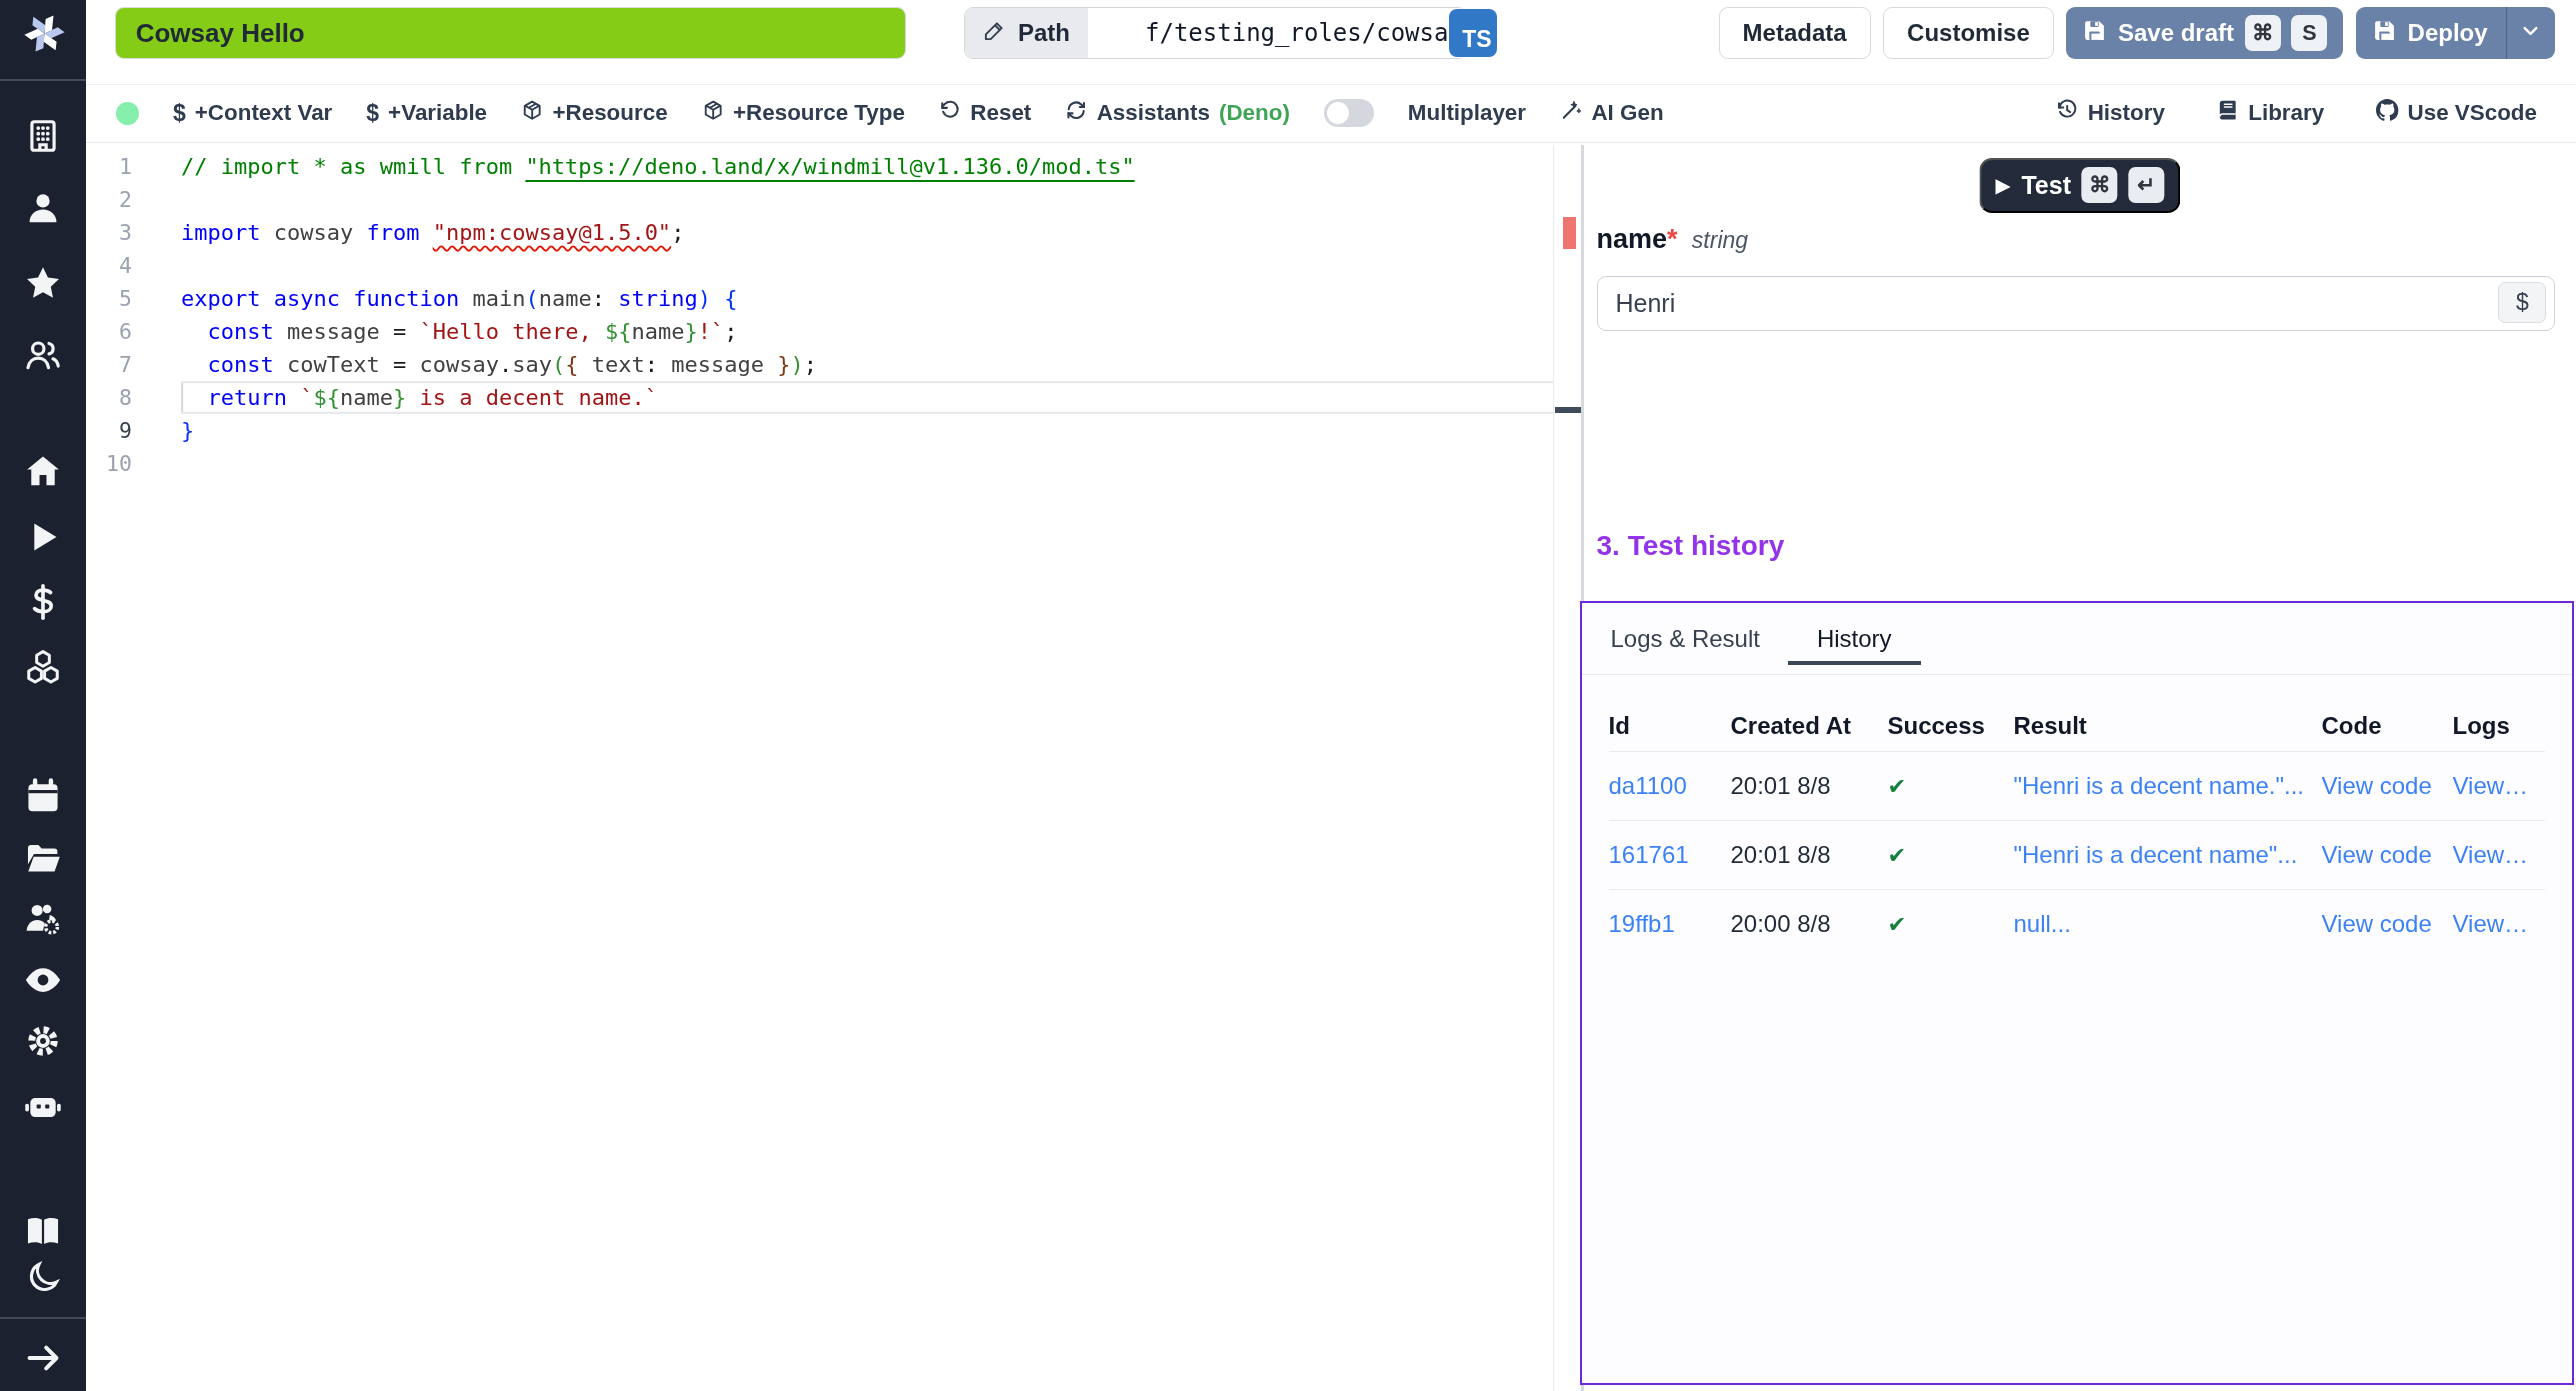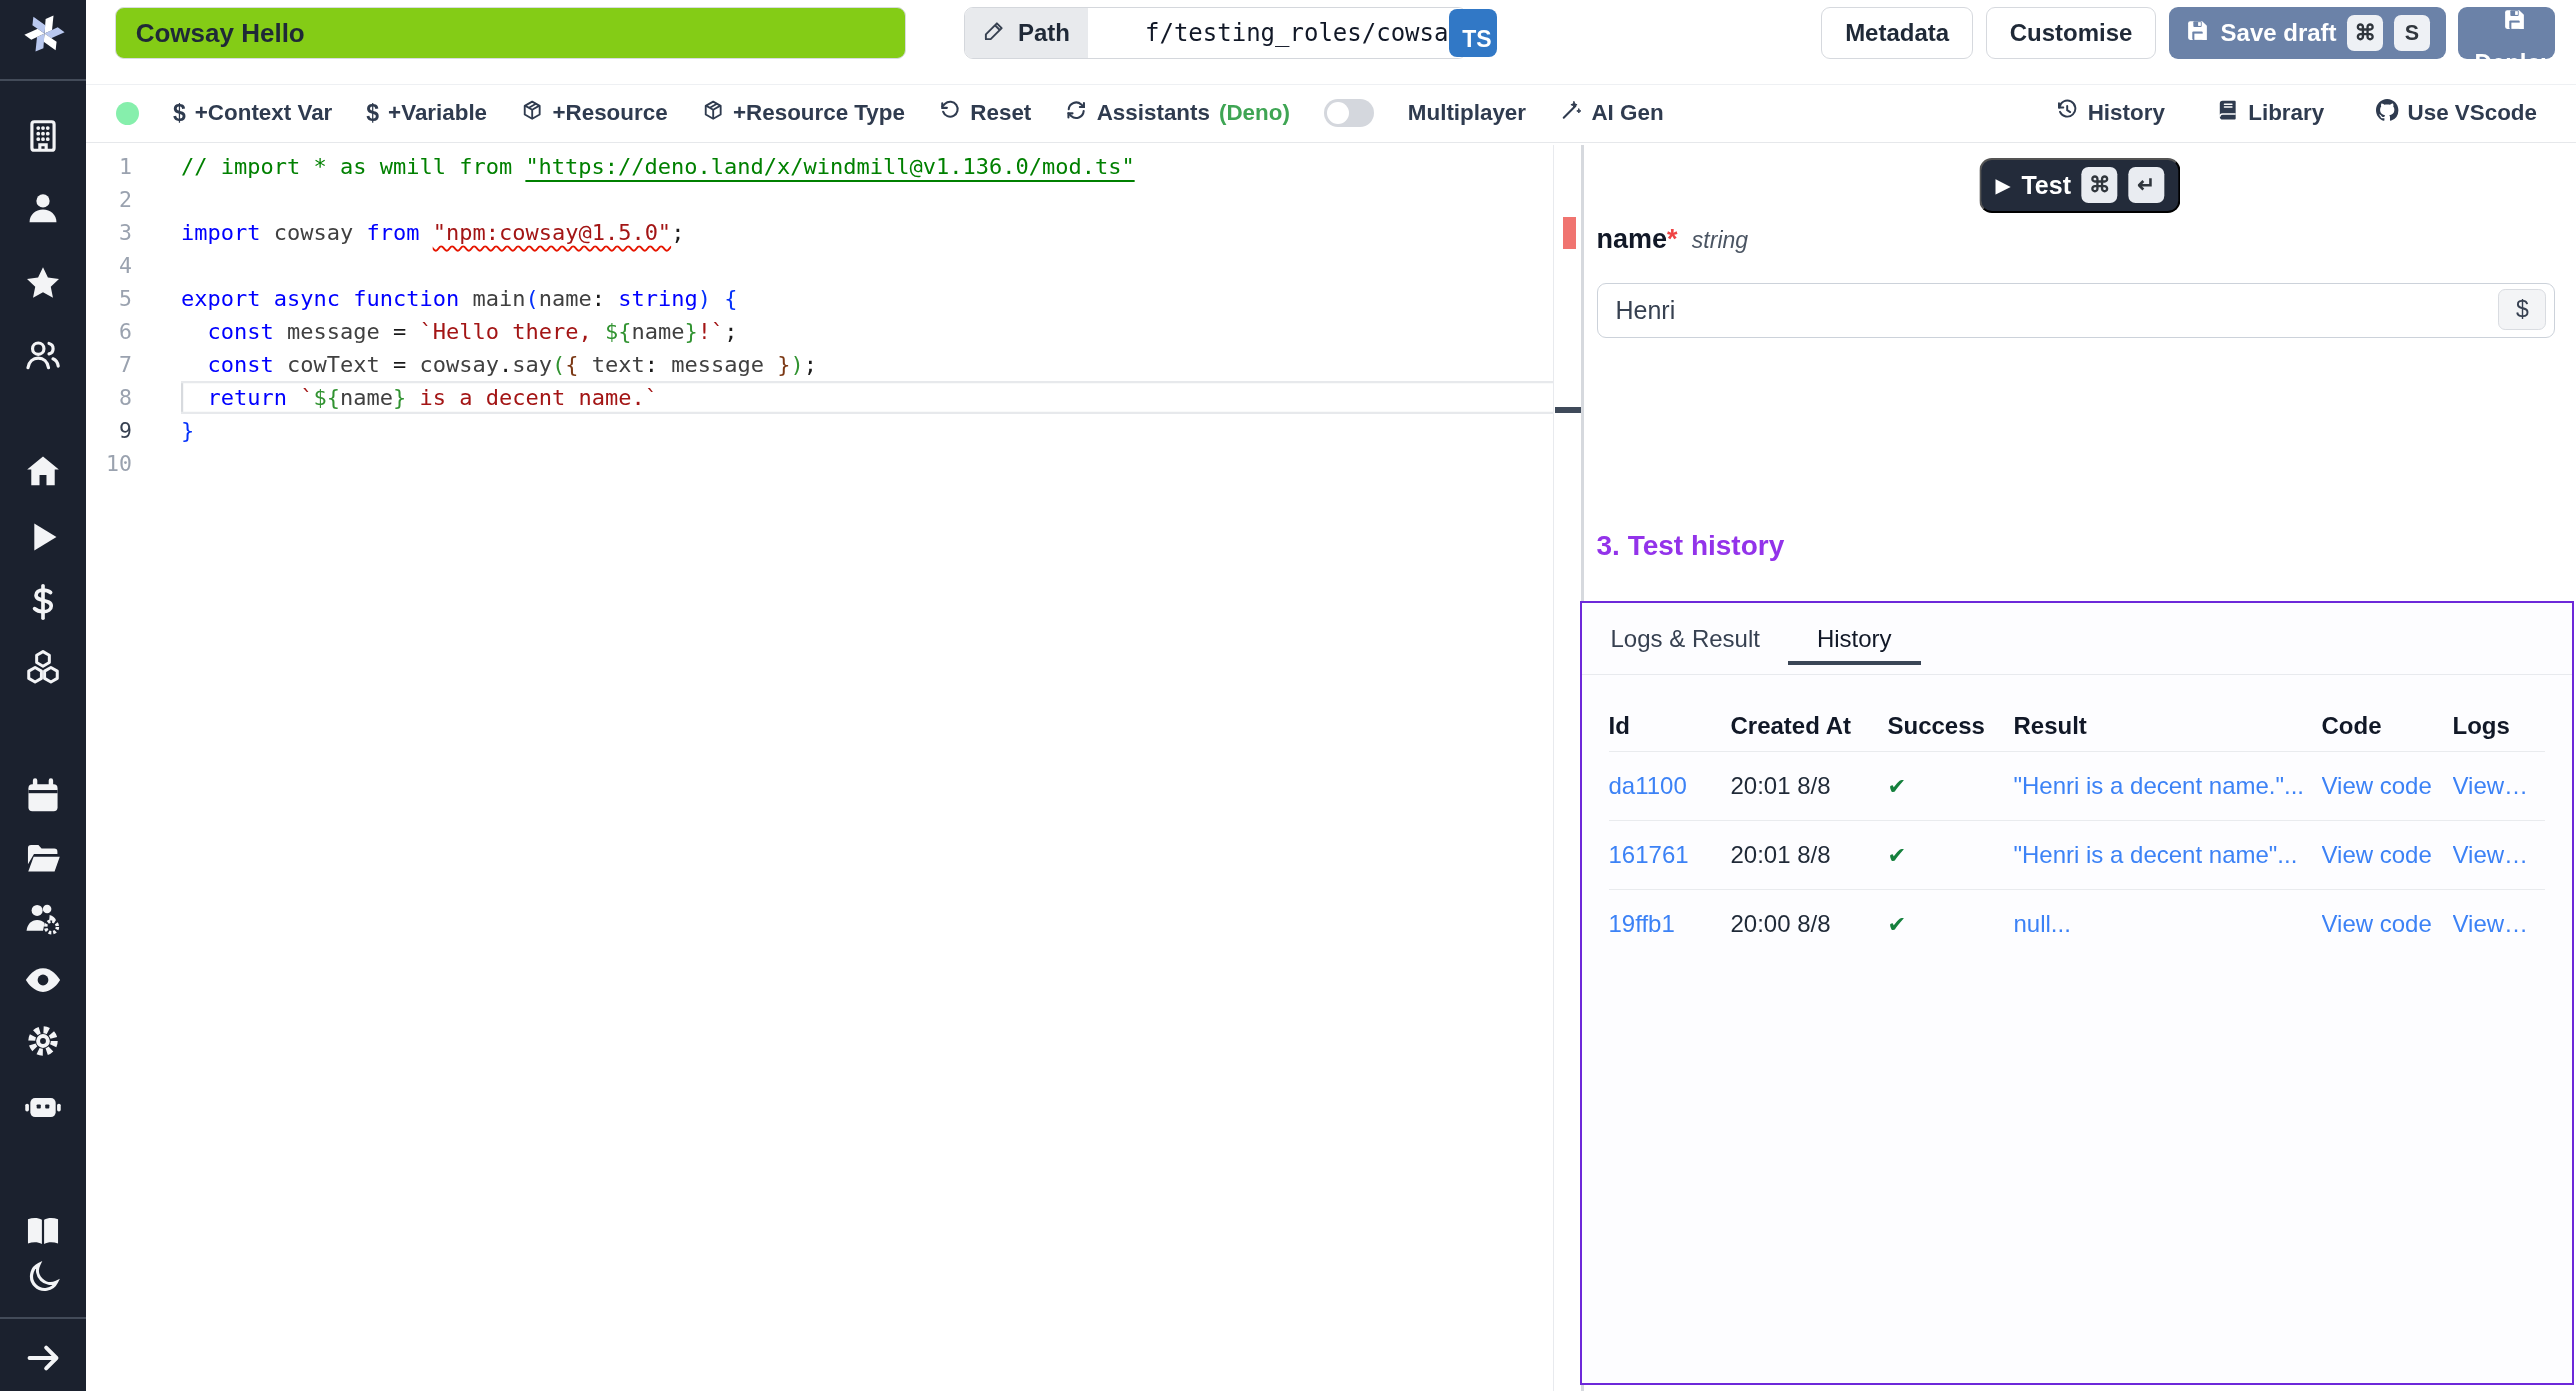--- a/index.html
+++ b/index.html
@@ -21,21 +21,21 @@
   #path-btn { display:flex; align-items:center; gap:12px; background:#e8eaed; padding:0 18px; font-size:24px; font-weight:bold; color:#1f2937; cursor:pointer; }
   #path-btn svg { width:23px; height:23px; }
   #path-value { display:flex; align-items:center; background:#fff; padding:0 18px; font-family:"DejaVu Sans Mono",monospace; font-size:24px; color:#111827;margin-left:39px; }
   #ts-badge { position:absolute; left:1363px; top:9px; width:48px; height:48px; border-radius:8px; display:flex; align-items:flex-end; justify-content:flex-end; padding:0 5.4px 3.6px 0; color:#fff; font-size:23px; font-weight:bold; }
   #topbar-actions { position:absolute; right:21.5px; top:7.2px; height:52px; display:flex; gap:12.5px; }
   .tb-btn { height:52px; display:flex; align-items:center; gap:10.7px; padding:0 23px; border-radius:9px; font-size:24px; font-weight:bold; cursor:pointer; }
   .tb-btn.ghost { background:#fff; border:1.8px solid #d6d9de; color:#1f2937; }
   .tb-btn.slate { color:#fff; border:none; padding:0 16px; }
   .tb-btn svg { width:25px; height:25px; }
   .kbd { min-width:36px; height:36px; padding:0 7.2px; background:#eef1f5; border-radius:7.2px; color:#30363d; font-size:21.5px; font-weight:600; display:flex; align-items:center; justify-content:center; }
-  #deploy-btn { padding-right:0;flex-direction:column; }
+  #deploy-btn { padding-right:0; }
   #deploy-chevron { align-self:stretch; display:flex; align-items:center; padding:0 12.5px; border-left:1.8px solid rgba(30,41,59,.35); margin-left:7.2px; border-radius:0 9px 9px 0; }
   #deploy-chevron svg { width:23px; height:23px; }
 
   
   #toolbar { position:absolute; left:86px; top:85px; right:0; height:58px; background:#fff; border-bottom:1.8px solid #e6e8eb; }
   #toolbar-left { position:absolute; left:30px; top:0; height:56px; display:flex; align-items:center; gap:34px; }
   #toolbar-right { position:absolute; right:39px; top:0; height:56px; display:flex; align-items:center; gap:52px; }
   .tool-item { display:flex; align-items:center; gap:9px; font-size:22.4px; font-weight:600; color:#2f3b4f; cursor:pointer; white-space:nowrap; }
   .tool-item svg { width:22.4px; height:22.4px; }
   .tool-dollar { font-size:23px; font-weight:bold; }
@@ -67,21 +67,21 @@
   #right-panel { position:absolute; left:1584px; top:145px; right:0; bottom:0; background:#fff; }
   #test-btn { position:absolute; top:12.5px; left:50%; transform:translateX(-50%); height:55px; background:#232b3a; border-radius:12.5px; display:flex; align-items:center; gap:10.7px; padding:0 14.3px; cursor:pointer; }
   #test-btn .play { color:#fff; font-size:19.7px; }
   #test-btn .lbl { color:#fff; font-size:25px; font-weight:bold; }
   #test-btn .kbd { background:#e9ecf1; }
   #arg-block { position:absolute; left:12.5px; right:21.5px; top:79px; }
   #arg-label-row { display:flex; align-items:baseline; }
   #arg-name { font-size:27px; font-weight:bold; color:#111827; }
   #arg-required { font-size:27px; font-weight:bold; color:#ef4444; }
   #arg-type { font-size:23px; font-style:italic; color:#4b5563; margin-left:14.3px; }
-  #arg-input { position:relative; margin-top:28px; height:55px; border:1.8px solid #ccd2da; border-radius:9px; background:#fff; display:flex; align-items:center; padding-left:18px; font-size:25px; color:#374151; }
+  #arg-input { position:relative; margin-top:21px; height:55px; border:1.8px solid #ccd2da; border-radius:9px; background:#fff; display:flex; align-items:center; padding-left:18px; font-size:25px; color:#374151; }
   #arg-dollar { position:absolute; right:7.2px; top:5.4px; width:48px; height:41px; background:#f3f4f6; border:1.8px solid #d9dce1; border-radius:7.2px; display:flex; align-items:center; justify-content:center; font-size:23px; color:#374151; cursor:pointer; }
   #hist-title { position:absolute; left:12.5px; top:385px; font-size:28px; font-weight:bold; }
   #hist-panel { position:absolute; left:-4.5px; right:1.8px; top:456px; bottom:7.2px; border:2.7px solid #6d28d9; background:#fdfdff; }
   #tabs-row { position:relative; height:72px; border-bottom:1.8px solid #e8eaee; display:flex; align-items:center; padding:0 0 0 29px; gap:57px; }
   .tab { position:relative; font-size:24px; color:#374151; cursor:pointer; }
   .tab.active { color:#111827; }
   .tab.active::after { content:""; position:absolute; left:-29px; right:-29px; bottom:-12.5px; height:4.5px; background:#3b4656; }
   #hist-table { position:absolute; left:27px; right:27px; top:98px; }
   .tr { display:grid; grid-template-columns:122px 157px 126px 308px 131px 1fr; align-items:center; }
   .tr.head { height:50px; font-size:24px; font-weight:bold; color:#111827; }

